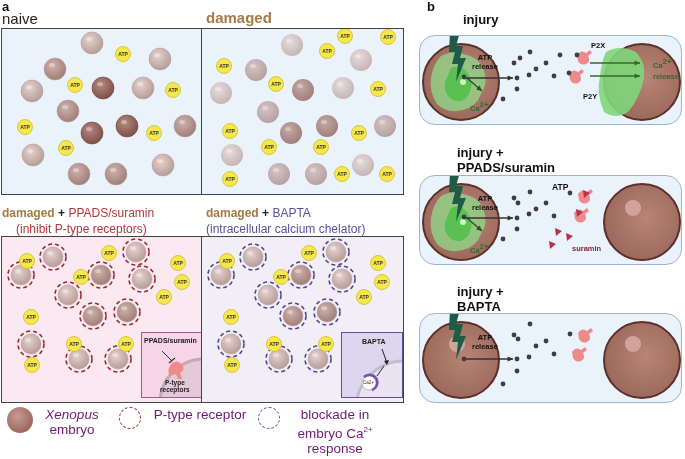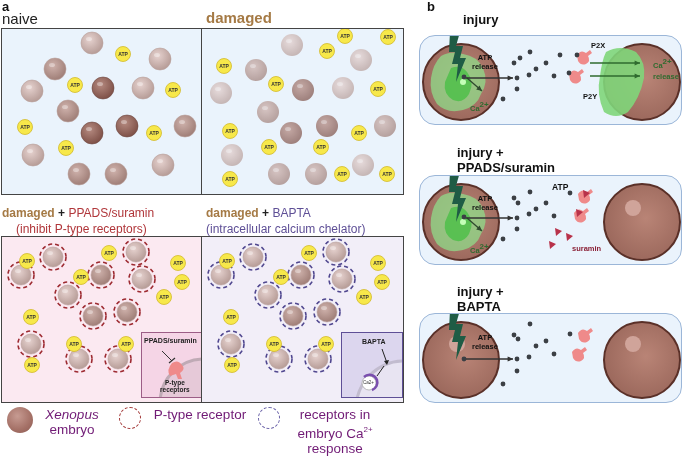--- a/index.html
+++ b/index.html
@@ -522,21 +522,21 @@
 <div class="abs legend-text" style="left:42px;top:407px;width:60px;">
   <div><i>Xenopus</i></div>
   <div>embryo</div>
 </div>
 <div class="abs" style="left:119px;top:407px;width:22px;height:22px;border-radius:50%;border:1.5px dashed #a33a3a;box-sizing:border-box;"></div>
 <div class="abs legend-text" style="left:152px;top:407px;width:96px;">
   <div>P-type receptor</div>
 </div>
 <div class="abs" style="left:258px;top:407px;width:22px;height:22px;border-radius:50%;border:1.5px dashed #6a62a8;box-sizing:border-box;"></div>
 <div class="abs legend-text" style="left:290px;top:407px;width:90px;">
-  <div>receptors in</div>
+  <div>blockade in</div>
   <div><span>embryo Ca</span><sup>2+</sup></div>
   <div>response</div>
 </div>
 
 <div class="abs lbl-b" style="left:427px;top:-1px;">b</div>
 
 <div class="abs btitle" style="left:431px;top:12px;">injury</div>
 <div class="bbox" style="left:419px;top:35px;width:263px;height:90px;">
   <svg width="263" height="90" id="svg-b1">
       <defs>

